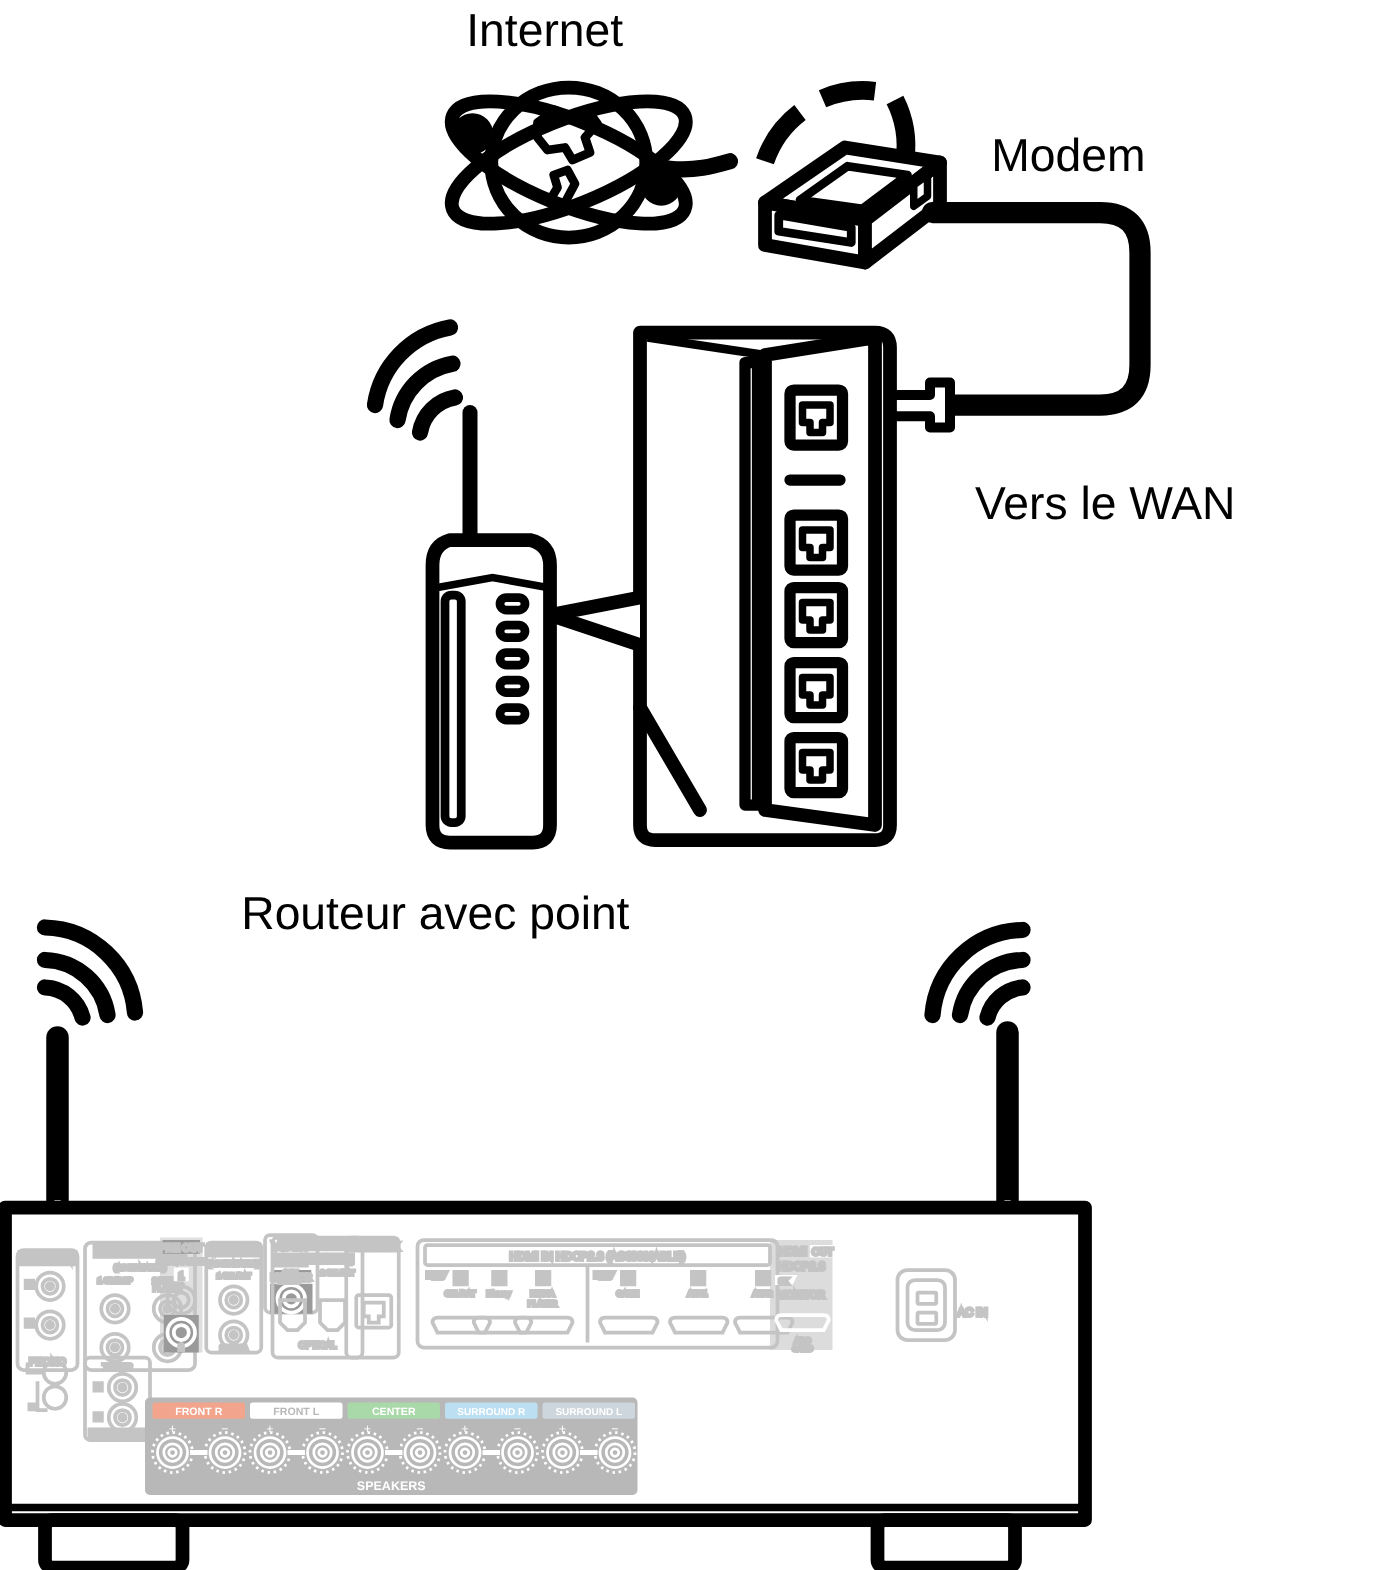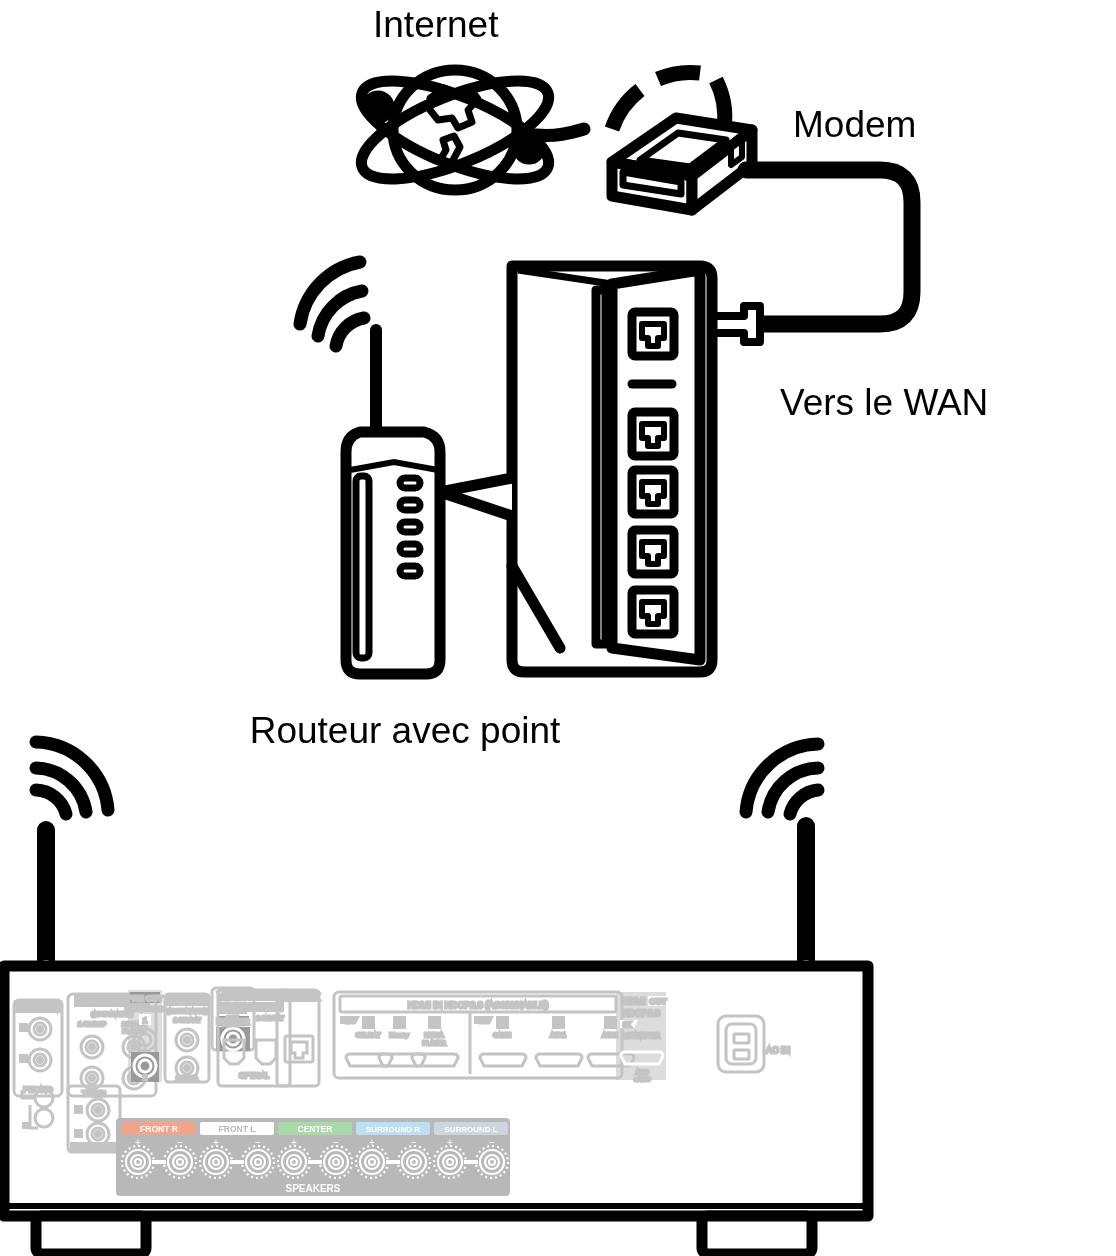--- a/index.html
+++ b/index.html
@@ -5,21 +5,21 @@
   html,body{margin:0;padding:0;background:#fff;}
   body{
     width:1116px;height:1256px;position:relative;overflow:hidden;
     font-family:"Liberation Sans", sans-serif;color:#000;
   }
   .stage{position:absolute;left:0;top:0;width:1116px;height:1256px;}
   .lbl{position:absolute;white-space:nowrap;color:#000;}
   #lbl-internet{left:373px;top:4px;font-size:37px;}
   #lbl-modem{left:793px;top:104px;font-size:37px;}
   #lbl-wan{left:780px;top:362px;font-size:37px;margin-top:20px;}
-  #lbl-router{left:214px;top:705px;font-size:37px;width:382px;text-align:center;line-height:52px;}
+  #lbl-router{left:193px;top:705px;font-size:37px;width:382px;text-align:left;line-height:52px;}
   svg{position:absolute;left:0;top:0;}
 </style>
 </head>
 <body>
 
 <div class="stage">
 
   <div class="lbl" id="lbl-internet">Internet</div>
   <div class="lbl" id="lbl-modem">Modem</div>
   <div class="lbl" id="lbl-wan">Vers le WAN</div>

